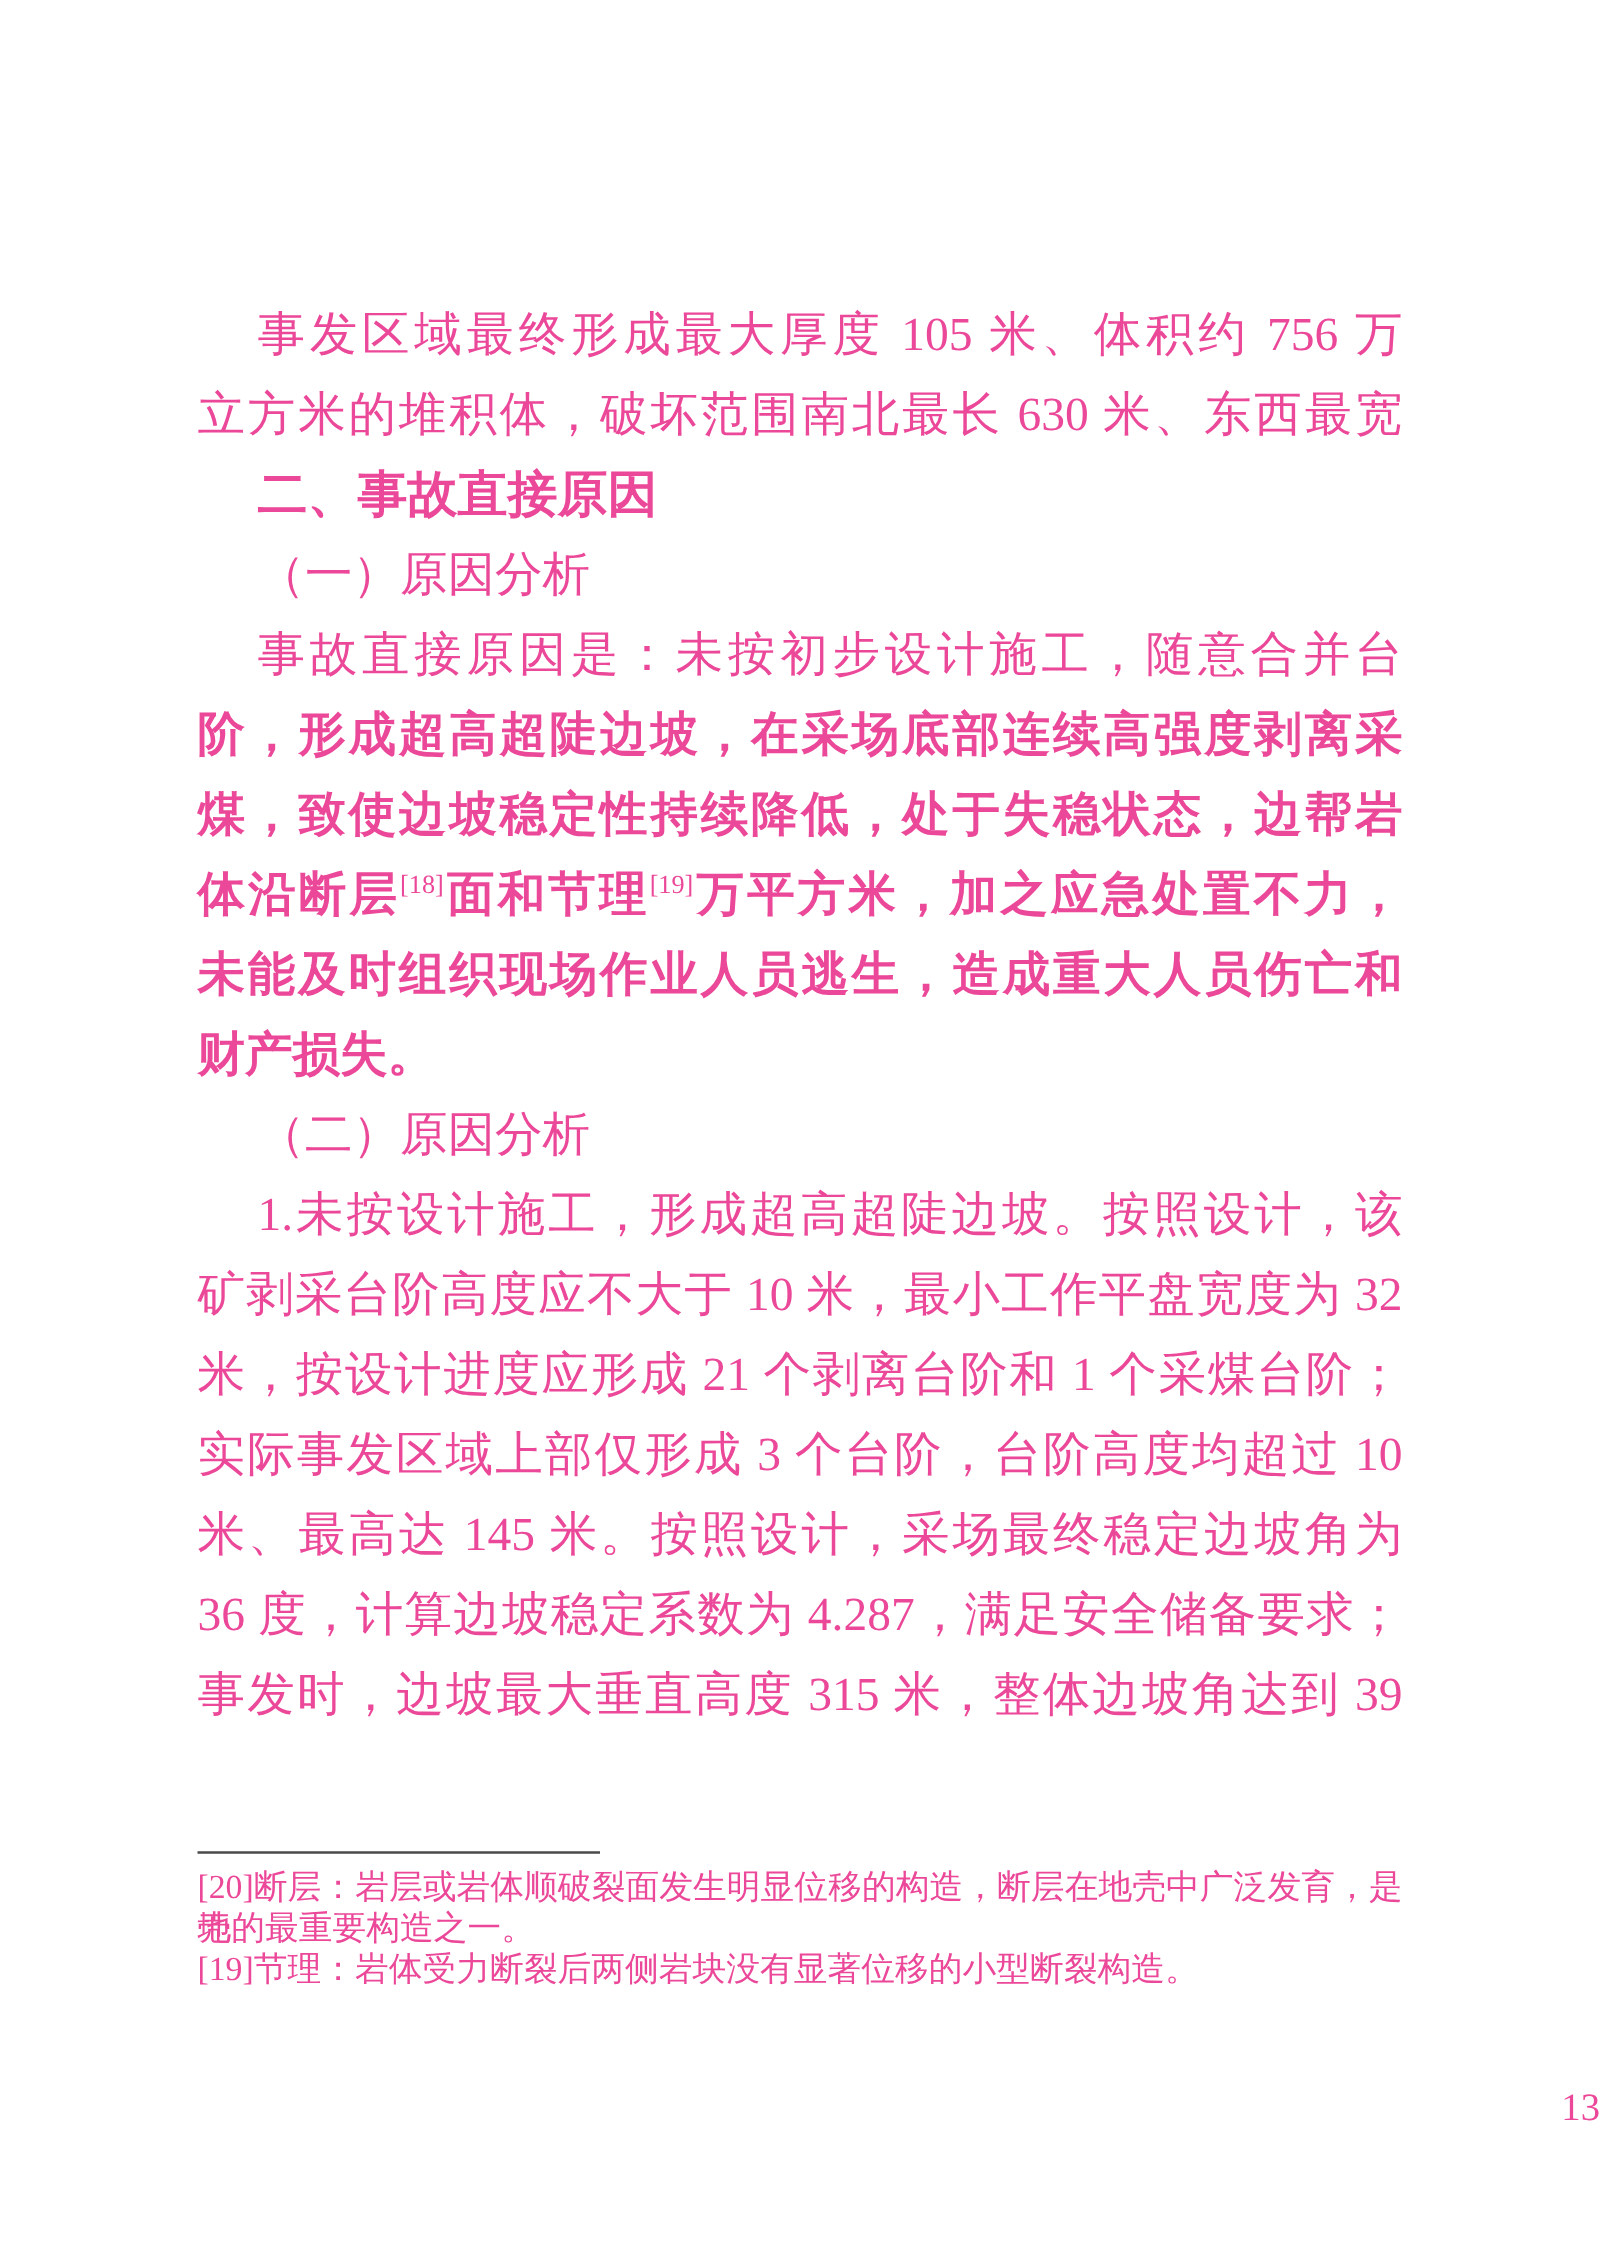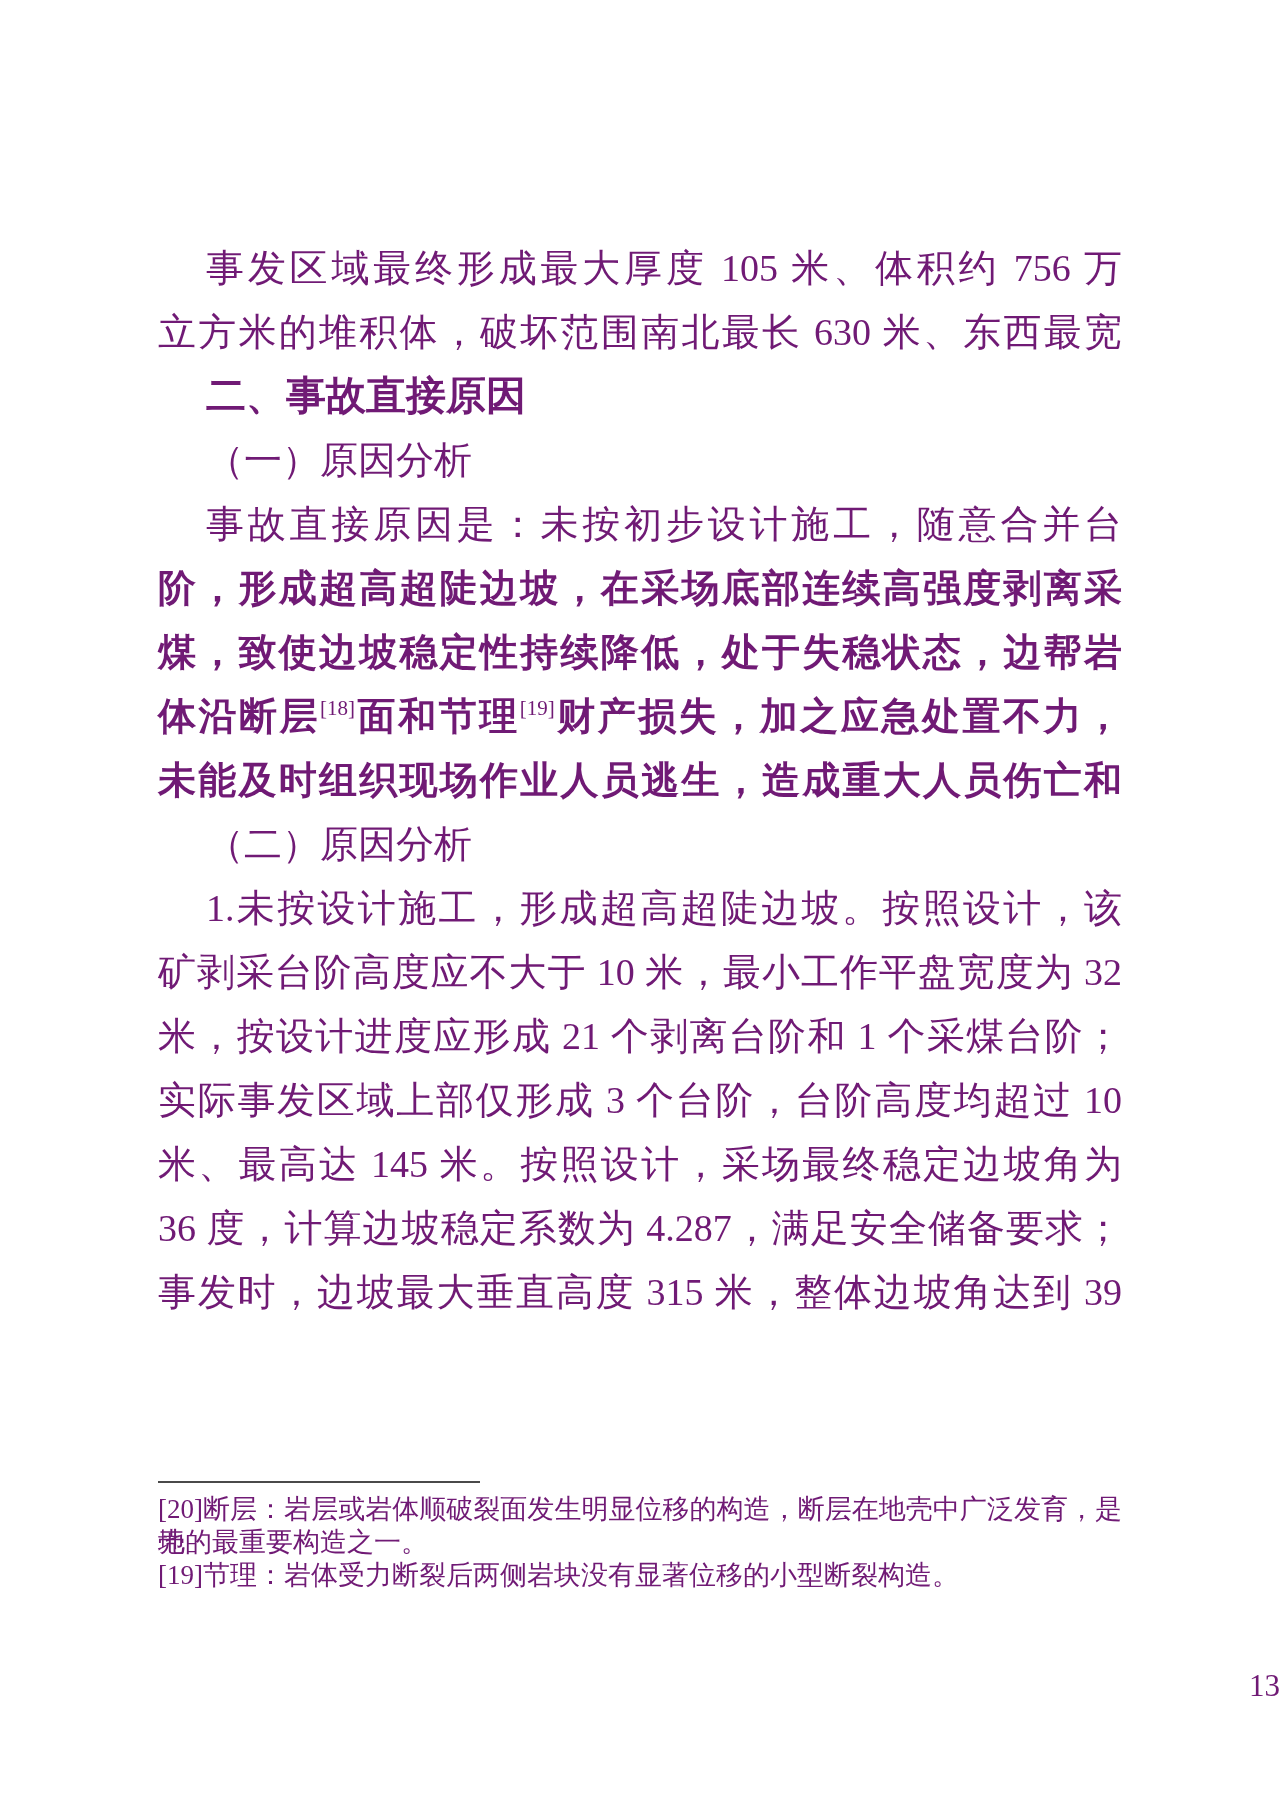--- a/index.html
+++ b/index.html
@@ -3,21 +3,21 @@
 <meta charset="utf-8">
 <style>
   html,body{margin:0;padding:0;background:#e8e8e8;}
   .page{
     position:relative;
     width:1280px;height:1809px;
     background:#ffffff;
     margin:0 auto;
     overflow:hidden;
     font-family:"Liberation Serif","DejaVu Serif",serif;
-    color:#701a75;
+    color:#ec4899;
   }
   .flow{
     position:absolute;
     left:158px;top:236px;
     width:964px;
   }
   .ln{
     height:64px;
     line-height:64px;
     font-size:38px;
@@ -92,22 +92,23 @@
     </div>
 
     <div class="ln h2 ind">二、事故直接原因</div>
 
     <div class="ln kai ind">（一）原因分析</div>
 
     <div class="para">
       <div class="ln ind j"><span class="lead">事故直接原因是：</span><span class="bseg">未按初步设计施工，随意合并台</span></div>
       <div class="ln b j">阶，形成超高超陡边坡，在采场底部连续高强度剥离采</div>
       <div class="ln b j">煤，致使边坡稳定性持续降低，处于失稳状态，边帮岩</div>
-      <div class="ln b j"><span>体沿断层</span><sup class="fnref">[18]</sup><span>面和节理</span><sup class="fnref">[19]</sup><span>财产损失，加之应急处置不力，</span></div>
+      <div class="ln b j"><span>体沿断层</span><sup class="fnref">[18]</sup><span>面和节理</span><sup class="fnref">[19]</sup><span>万平方米，加之应急处置不力，</span></div>
       <div class="ln b j">未能及时组织现场作业人员逃生，造成重大人员伤亡和</div>
+      <div class="ln b">财产损失。</div>
     </div>
 
     <div class="ln kai ind">（二）原因分析</div>
 
     <div class="para">
       <div class="ln ind j">1.未按设计施工，形成超高超陡边坡。按照设计，该</div>
       <div class="ln j">矿剥采台阶高度应不大于 10 米，最小工作平盘宽度为 32</div>
       <div class="ln j">米，按设计进度应形成 21 个剥离台阶和 1 个采煤台阶；</div>
       <div class="ln j">实际事发区域上部仅形成 3 个台阶，台阶高度均超过 10</div>
       <div class="ln j">米、最高达 145 米。按照设计，采场最终稳定边坡角为</div>

